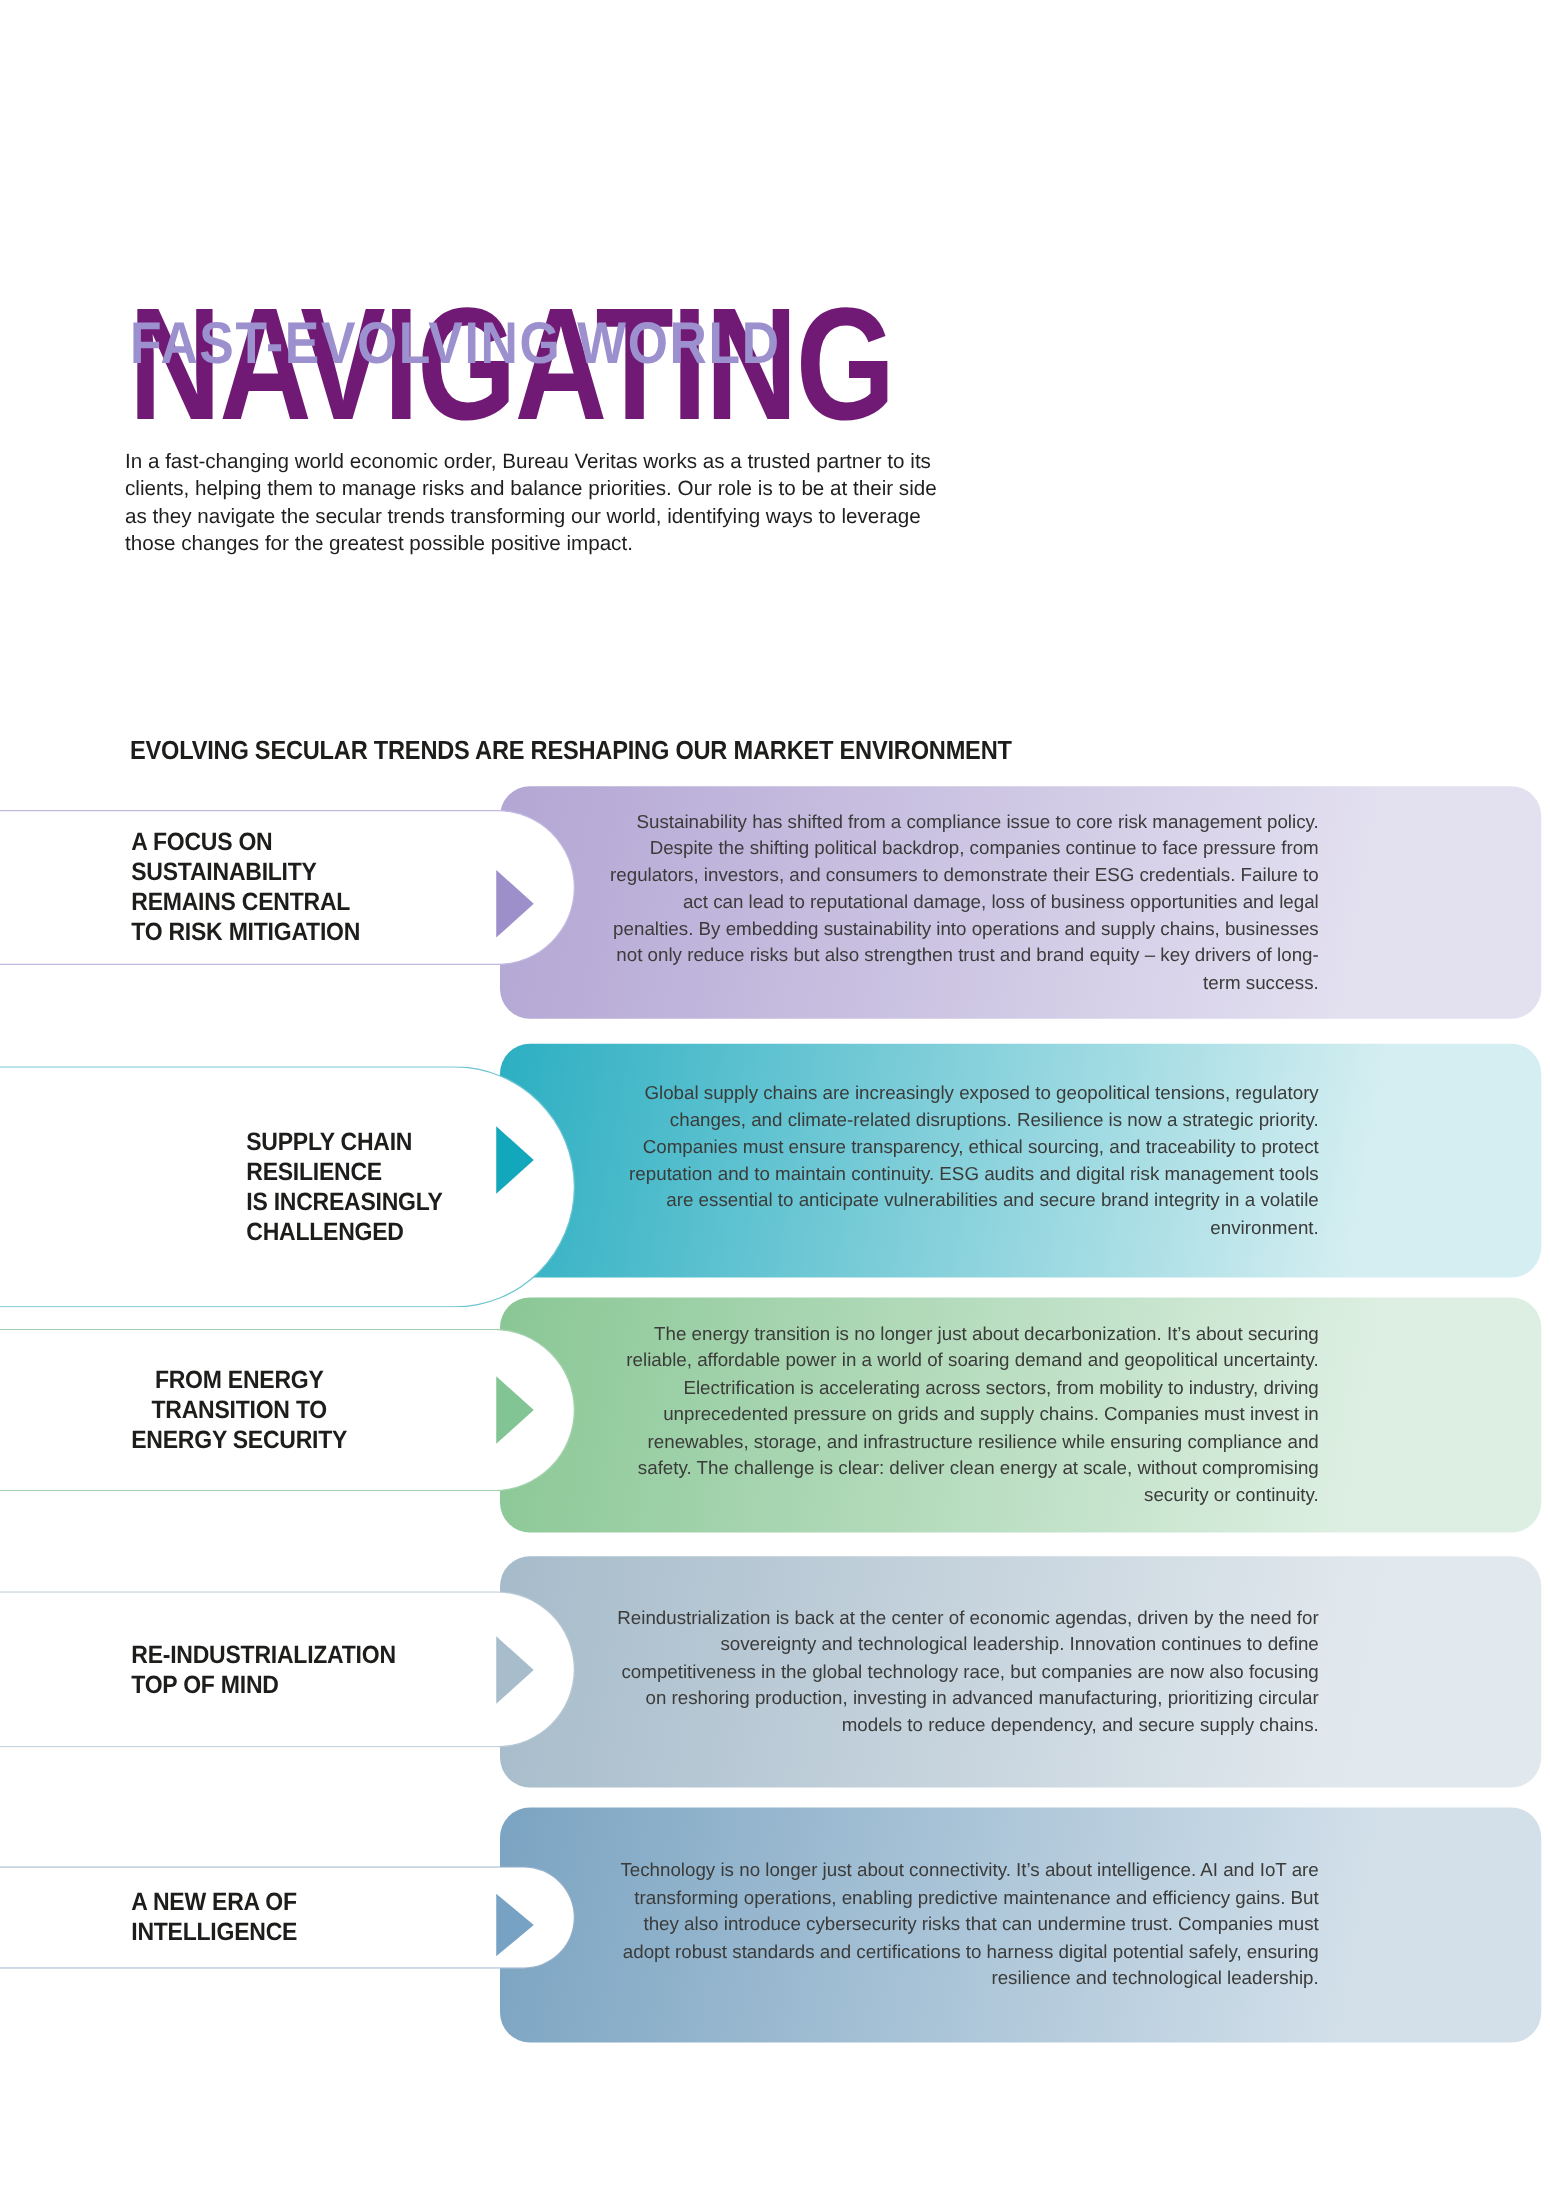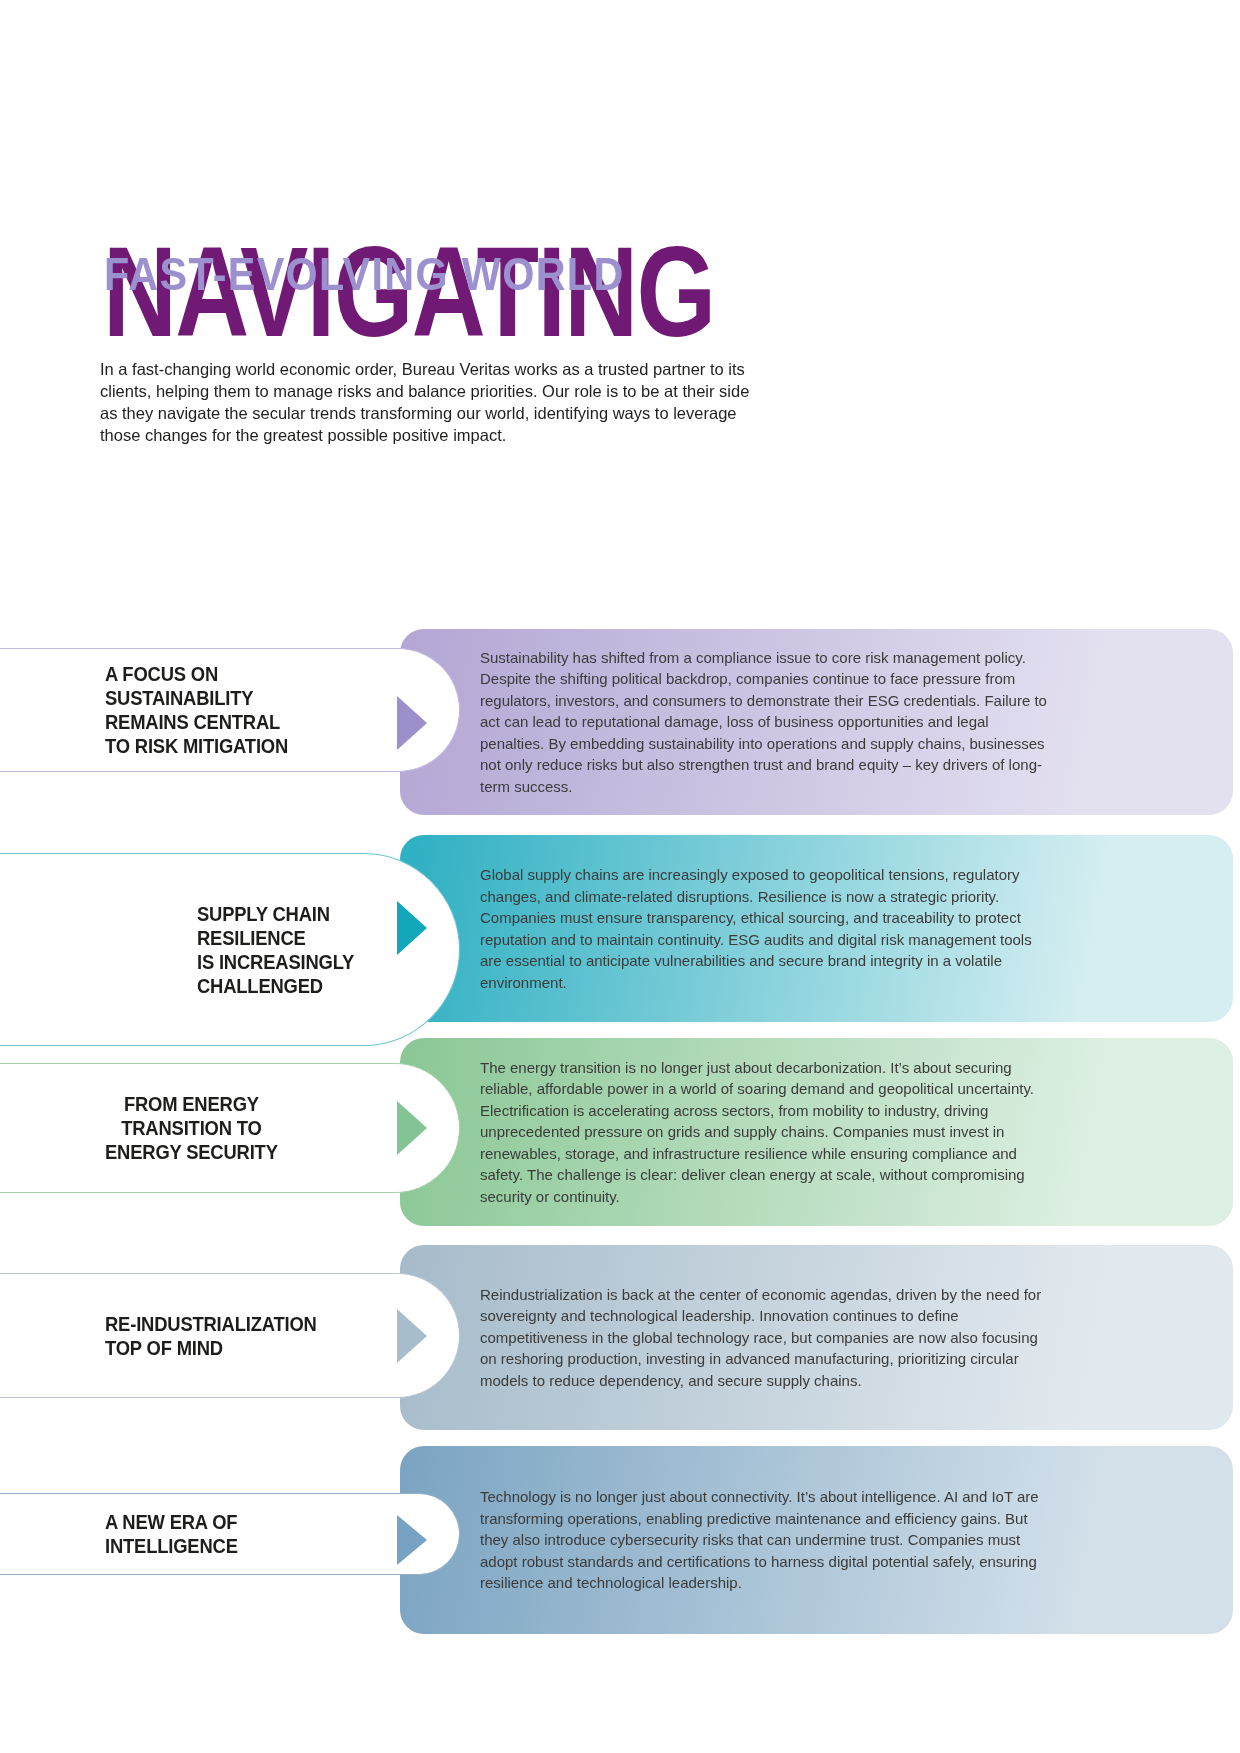--- a/index.html
+++ b/index.html
@@ -12,21 +12,21 @@
   .page-subtitle .squeeze{display:inline-block;transform:scaleX(0.88);transform-origin:left center;}
 
   .intro{position:absolute;left:100px;top:341px;width:660px;font-size:16.5px;line-height:22px;color:#1f1f1e;}
 
   .section-heading{position:absolute;left:104px;top:589px;font-size:21px;font-weight:bold;letter-spacing:-0.2px;white-space:nowrap;color:#1d1d1b;}
   .section-heading .squeeze{display:inline-block;transform:scaleX(0.90);transform-origin:left center;}
 
   .trend-row{position:absolute;left:0;width:1240px;}
   .trend-box{position:absolute;left:400px;width:833px;border-radius:24px;
              background:linear-gradient(100deg, var(--from) 0%, var(--to) 82%);
-             display:flex;align-items:center;z-index:1;}
+             display:flex;align-items:center;z-index:1;text-align:right;}
   .trend-desc{margin-left:80px;width:575px;font-size:15px;line-height:21.5px;color:#3b3b3a;}
   .trend-pill{position:absolute;left:0;width:460px;background:#ffffff;
               border:1px solid var(--border);border-left:none;
               border-radius:0 999px 999px 0;display:flex;align-items:center;z-index:2;box-sizing:border-box;}
   .trend-label{margin-left:105px;font-size:20px;line-height:24px;font-weight:bold;color:#1d1d1b;
                white-space:pre;letter-spacing:-0.2px;transform:scaleX(0.92);transform-origin:left center;}
   .chevron{position:absolute;width:0;height:0;z-index:3;
            border-top:27px solid transparent;border-bottom:27px solid transparent;
            border-left:30px solid var(--accent);}
 
@@ -40,20 +40,21 @@
 </head>
 <body>
 
 <div class="page">
 
   <h1 class="page-title"><span class="squeeze">NAVIGATING</span></h1>
   <div class="page-subtitle" style="color: rgb(156, 144, 206);"><span class="squeeze">FAST-EVOLVING WORLD</span></div>
 
   <p class="intro">In a fast-changing world economic order, Bureau Veritas works as a trusted partner to its clients, helping them to manage risks and balance priorities. Our role is to be at their side as they navigate the secular trends transforming our world, identifying ways to leverage those changes for the greatest possible positive impact.</p>
 
+  <div class="section-heading"><span class="squeeze">EVOLVING SECULAR TRENDS ARE RESHAPING OUR MARKET ENVIRONMENT</span></div>
 
   <div class="trend-row r0" style="--from: #b3a6d4; --to: #e3e0f0; --accent: #9d8fca; --border: #c3b9e0;">
     <div class="trend-box">
       <p class="trend-desc">Sustainability has shifted from a compliance issue to core risk management policy. Despite the shifting political backdrop, companies continue to face pressure from regulators, investors, and consumers to demonstrate their ESG credentials. Failure to act can lead to reputational damage, loss of business opportunities and legal penalties. By embedding sustainability into operations and supply chains, businesses not only reduce risks but also strengthen trust and brand equity – key drivers of long-term success.</p>
     </div>
     <div class="trend-pill">
       <div class="trend-label">A FOCUS ON
 SUSTAINABILITY
 REMAINS CENTRAL
 TO RISK MITIGATION</div>

